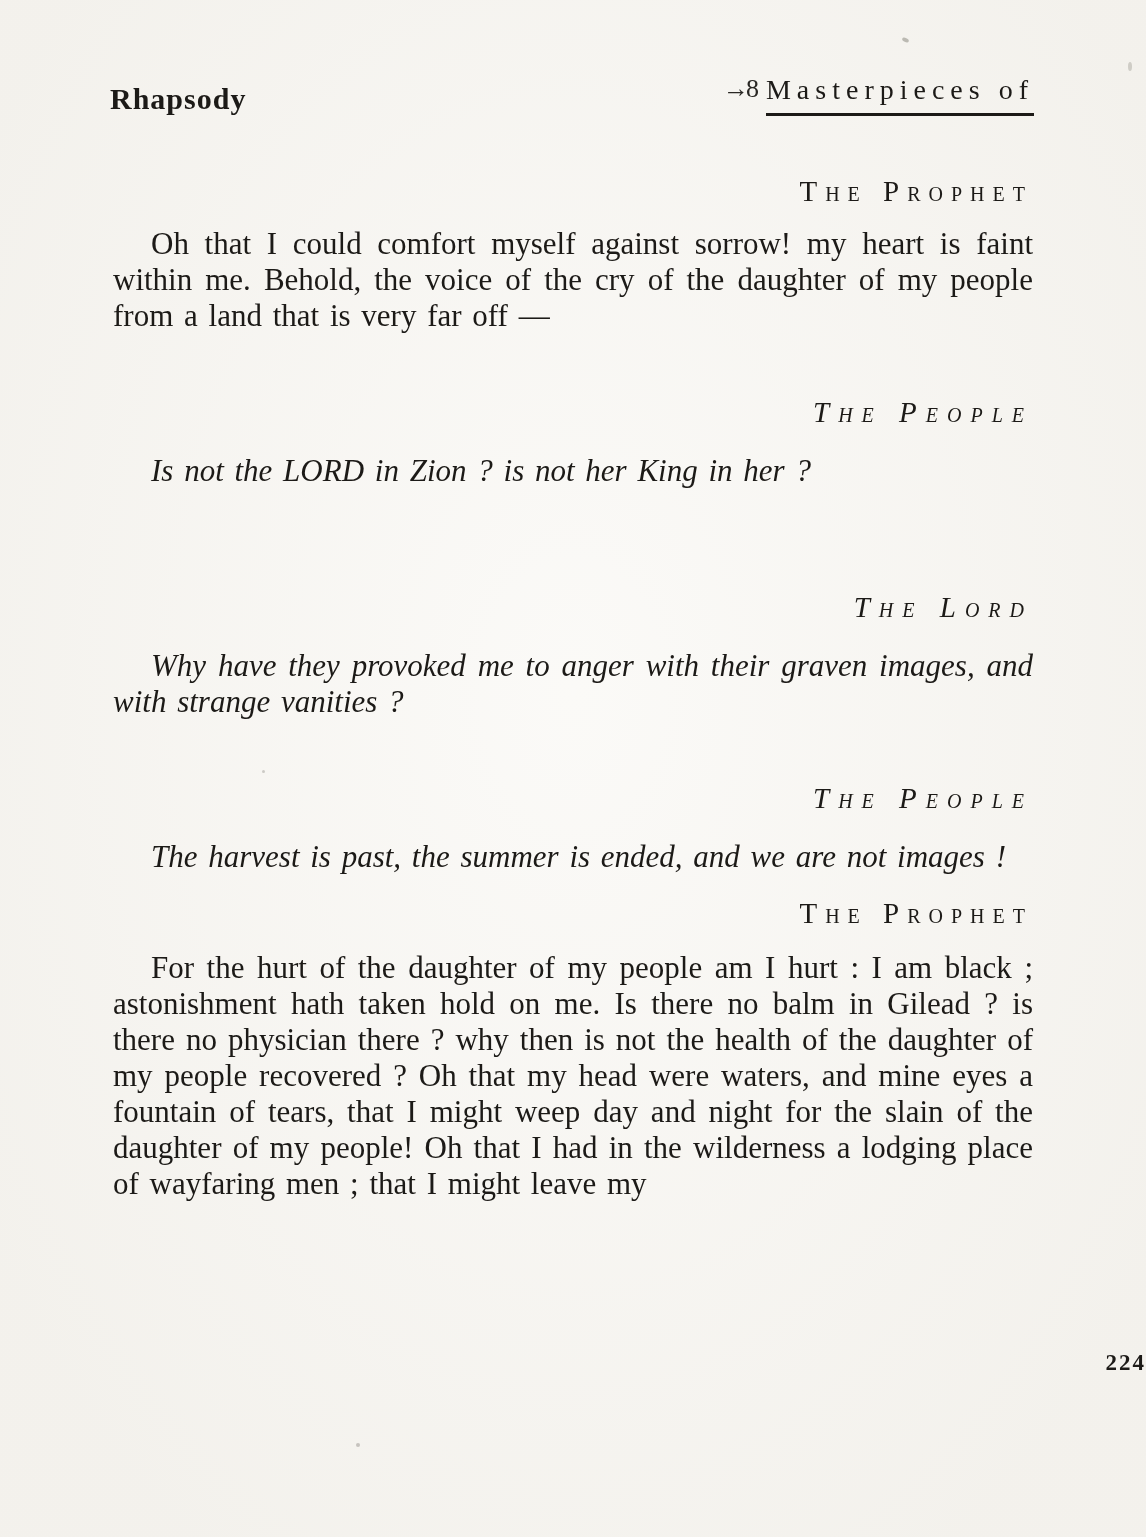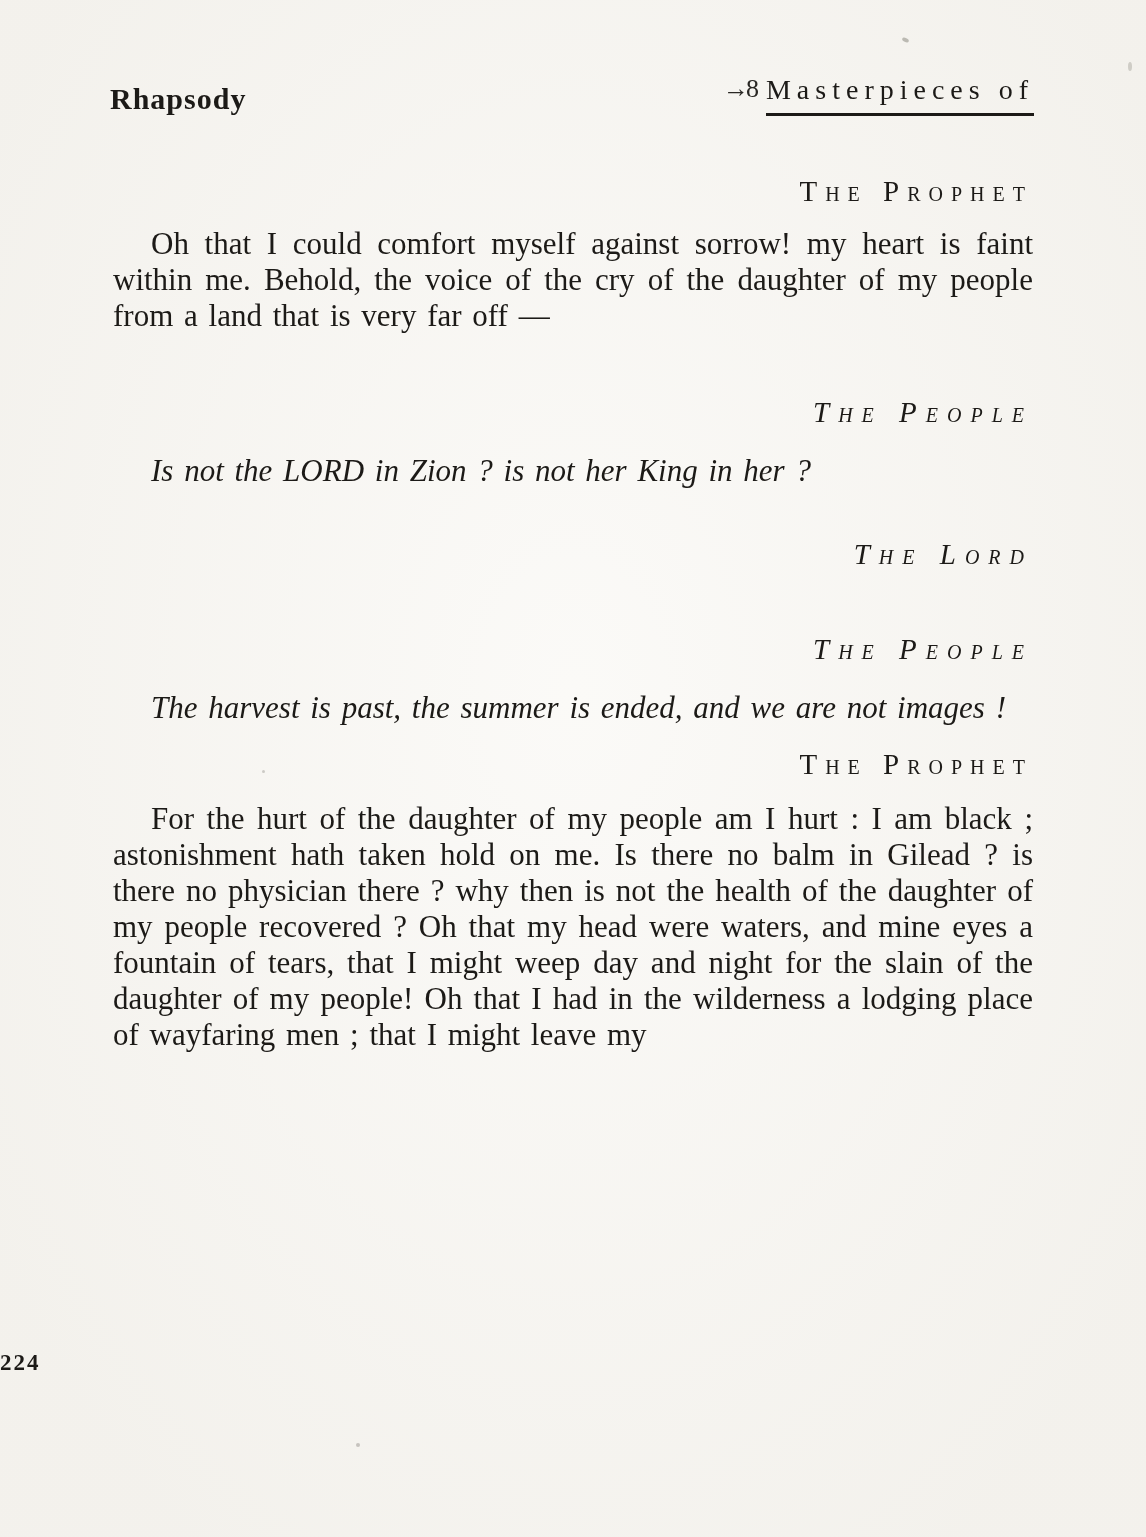--- a/index.html
+++ b/index.html
@@ -79,34 +79,34 @@
     text-align: justify;
     text-indent: 38px;
     word-spacing: 3px;
   }
   .body-par.it { font-style: italic; }
 
   
   .sec-1 .sec-head { margin-bottom: 18px; }
   .sec-2 { margin-top: 62px; }
   .sec-2 .sec-head { margin-bottom: 24px; }
-  .sec-3 { margin-top: 49px; }
+  .sec-3 { margin-top: 102px; }
   .sec-3 .sec-head { margin-bottom: 24px; }
   .sec-4 { margin-top: 62px; }
   .sec-4 .sec-head { margin-bottom: 24px; }
   .sec-5 { margin-top: 22px; }
   .sec-5 .sec-head { margin-bottom: 20px; }
 
   
   .folio {
     position: absolute;
     top: 1350px;
     left: 0;
     width: 100%;
-    text-align: left;
+    text-align: right;
     font-size: 23px;
     font-weight: bold;
     letter-spacing: 2px;
   }
 
   
   .speck {
     position: absolute;
     background: #8d8a82;
     border-radius: 50%;
@@ -142,20 +142,21 @@
       <p class="body-par">Oh that I could comfort myself against sorrow! my heart is faint within me.  Behold, the voice of the cry of the daughter of my people from a land that is very far off —</p>
     </section>
 
     <section class="sec-2">
       <h2 class="sec-head it">The People</h2>
       <p class="body-par it">Is not the LORD in Zion ? is not her King in her ?</p>
     </section>
 
     <section class="sec-3">
       <h2 class="sec-head it">The Lord</h2>
+      <p class="body-par it">Why have they provoked me to anger with their graven images, and with strange vanities ?</p>
     </section>
 
     <section class="sec-4">
       <h2 class="sec-head it">The People</h2>
       <p class="body-par it">The harvest is past, the summer is ended, and we are not images !</p>
     </section>
 
     <section class="sec-5">
       <h2 class="sec-head">The Prophet</h2>
       <p class="body-par">For the hurt of the daughter of my people am I hurt : I am black ; astonishment hath taken hold on me.  Is there no balm in Gilead ? is there no physician there ? why then is not the health of the daughter of my people recovered ? Oh that my head were waters, and mine eyes a fountain of tears, that I might weep day and night for the slain of the daughter of my people!  Oh that I had in the wilderness a lodging place of wayfaring men ; that I might leave my</p>

